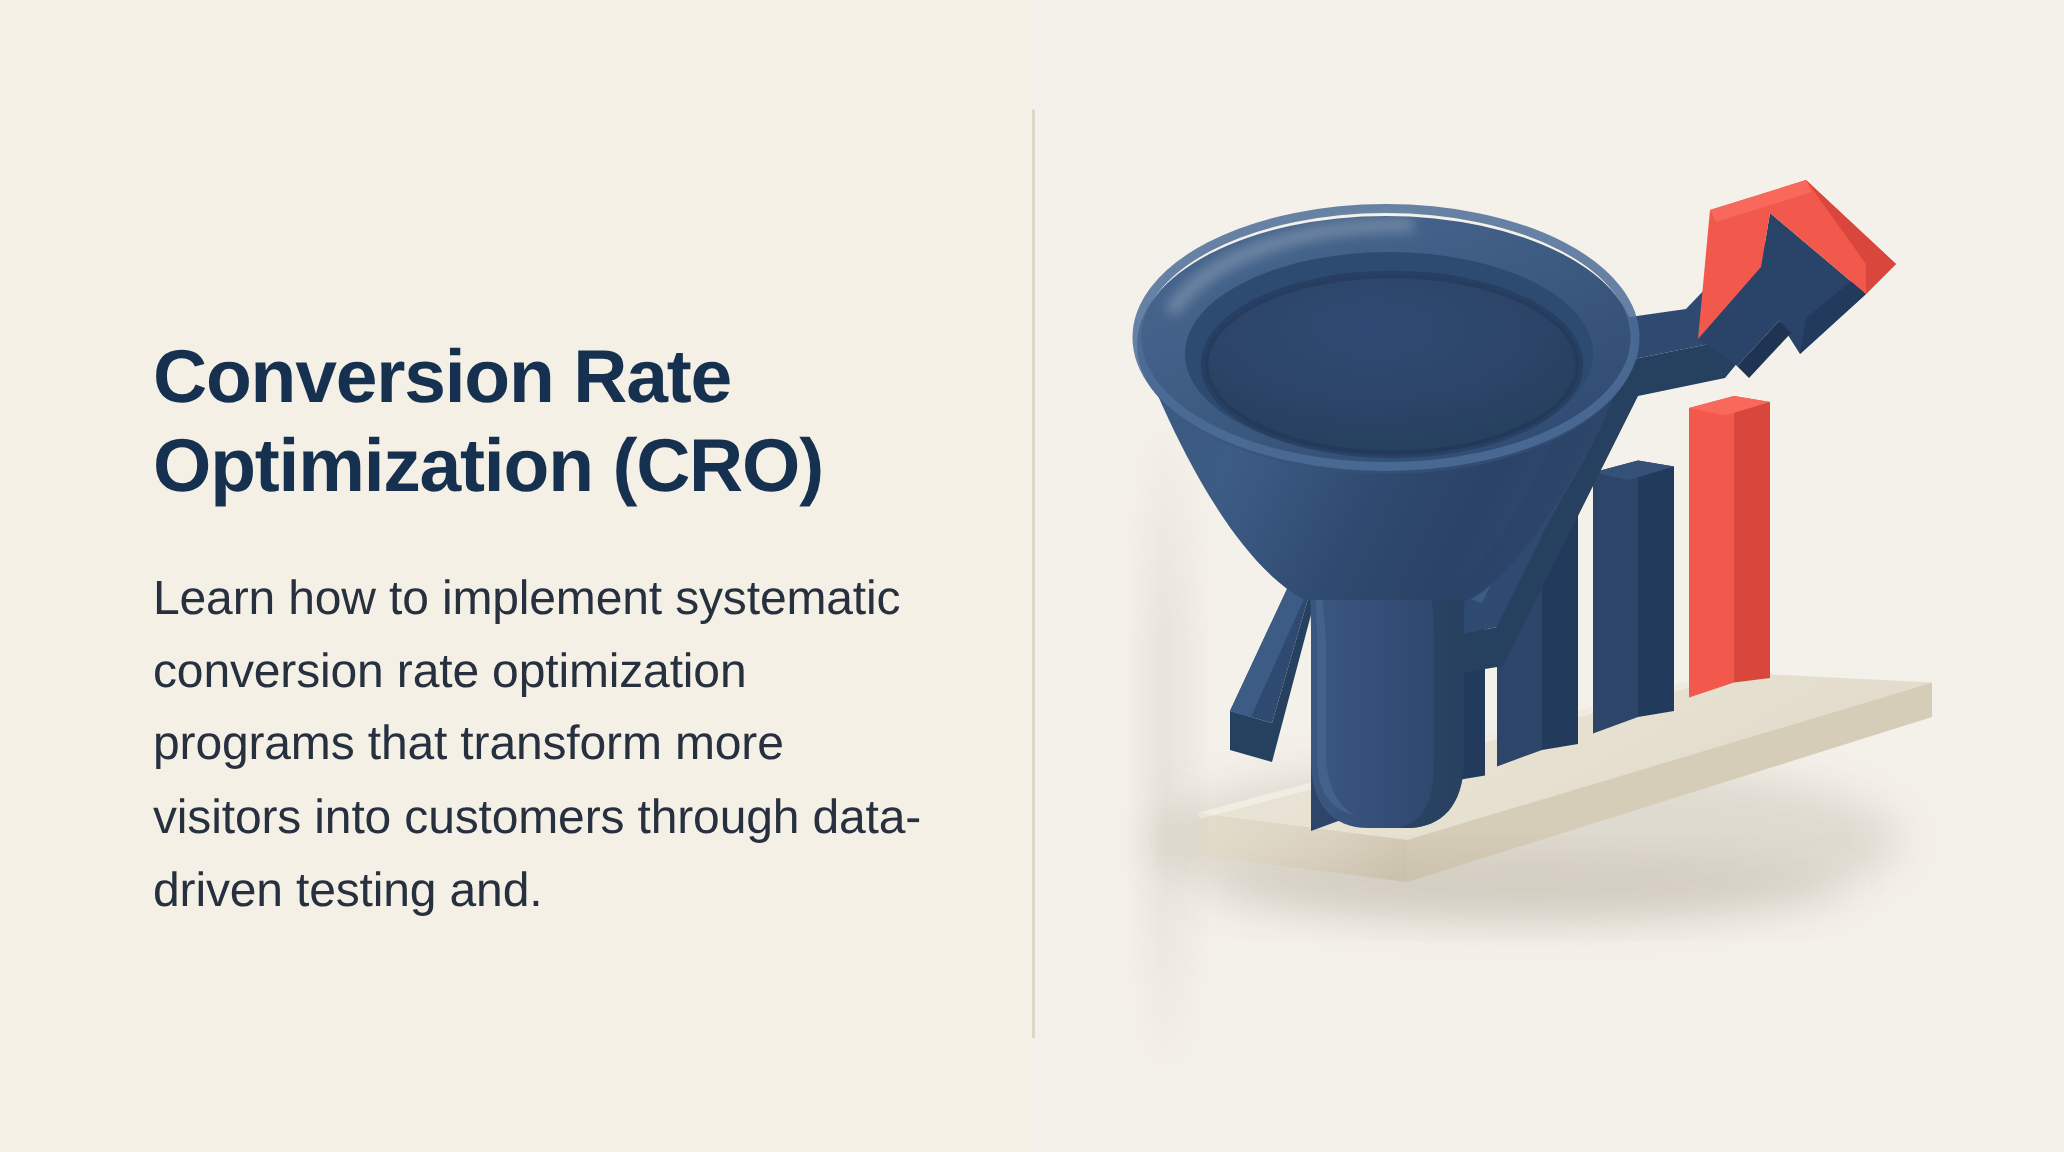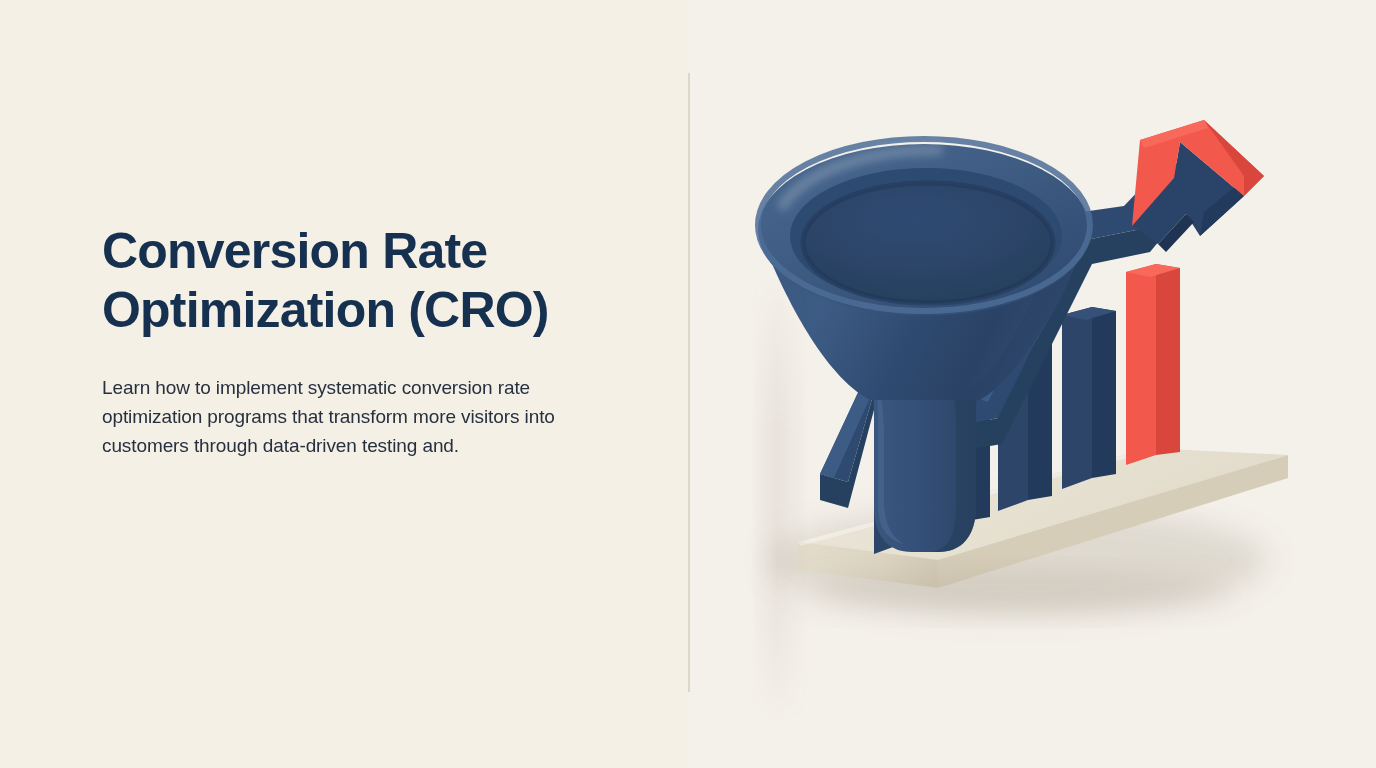--- a/index.html
+++ b/index.html
@@ -38,21 +38,21 @@
     font-size:50px;
     line-height:1.18;
     font-weight:bold;
     color:#16304f;
     letter-spacing:-0.8px;
     white-space:pre-line;
   }
 
   #page-subtitle {
     margin-top:34px;
-    font-size:19px;
+    font-size:32px;
     line-height:1.52;
     font-weight:400;
     color:#27303f;
     letter-spacing:-0.1px;
     max-width:520px;
     white-space:pre-line;
   }
 
   
   #divider {

